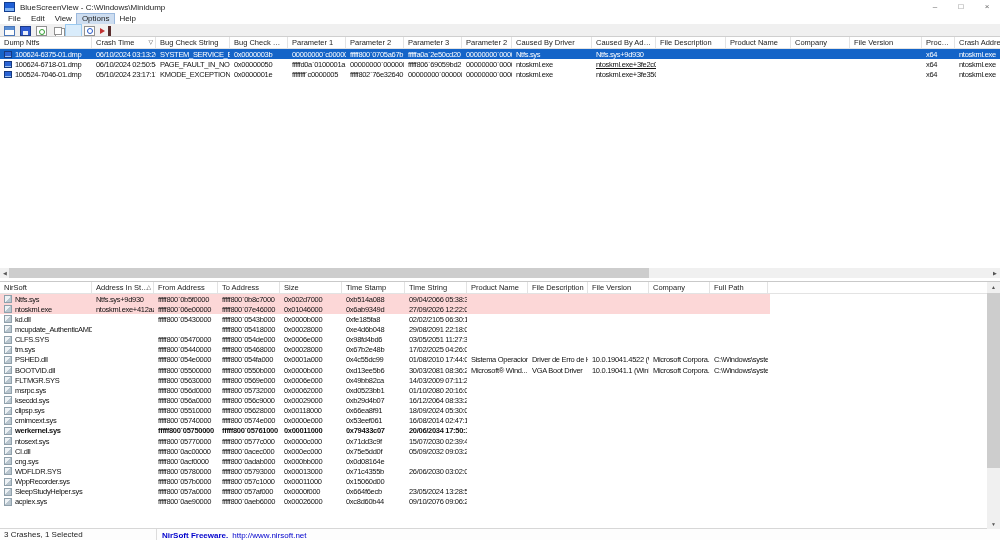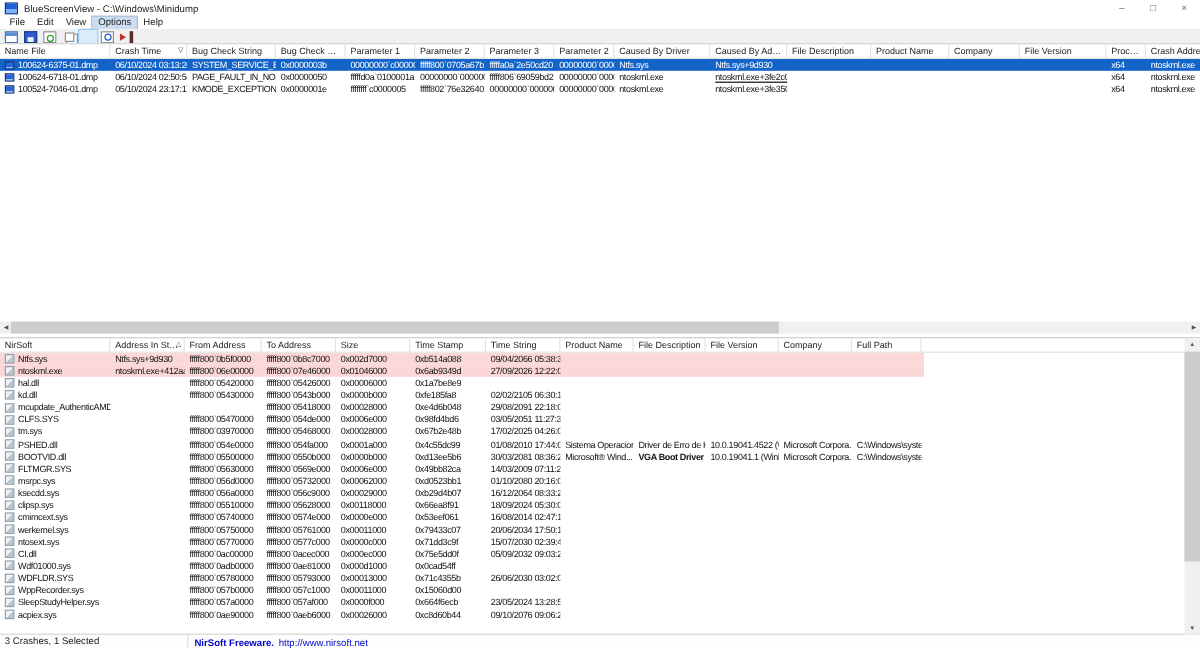--- a/index.html
+++ b/index.html
@@ -121,21 +121,21 @@
     <div class="tb-btn">
       <span class="tbi i-find"></span>
     </div>
     <div class="tb-btn">
       <span class="tbi i-exit"></span>
     </div>
   </div>
 
 <div class="abs lv upper-pane" id="upper-pane">
   <div class="lv-header">
-      <div class="lv-hcell" style="width: 92px; padding-left: 4px;">Name File</div>
+      <div class="lv-hcell" style="width: 92px; padding-left: 4px;">Dump Ntfs</div>
       <div class="lv-hcell" style="width: 64px;">Crash Time<span class="sort-glyph">▽</span></div>
       <div class="lv-hcell" style="width: 74px;">Bug Check String</div>
       <div class="lv-hcell" style="width: 58px;">Bug Check Code</div>
       <div class="lv-hcell" style="width: 58px;">Parameter 1</div>
       <div class="lv-hcell" style="width: 58px;">Parameter 2</div>
       <div class="lv-hcell" style="width: 58px;">Parameter 3</div>
       <div class="lv-hcell" style="width: 50px;">Parameter 2</div>
       <div class="lv-hcell" style="width: 80px;">Caused By Driver</div>
       <div class="lv-hcell" style="width: 64px;">Caused By Address</div>
       <div class="lv-hcell" style="width: 70px;">File Description</div>
@@ -252,34 +252,20 @@
         <div class="lv-cell" style="width: 62px;">0x01046000</div>
         <div class="lv-cell" style="width: 63px;">0x6ab9349d</div>
         <div class="lv-cell" style="width: 62px;">27/09/2026 12:22:05</div>
         <div class="lv-cell" style="width: 61px;"></div>
         <div class="lv-cell" style="width: 60px;"></div>
         <div class="lv-cell" style="width: 61px;"></div>
         <div class="lv-cell" style="width: 61px;"></div>
         <div class="lv-cell" style="width: 58px;"></div>
       </div>
       <div class="lv-row" style="width: 770px;">
-        <div class="lv-cell" style="width: 92px;"><span class="row-icon icon-driver"></span>hal.dll</div>
-        <div class="lv-cell" style="width: 62px;"></div>
-        <div class="lv-cell" style="width: 64px;">fffff800`05420000</div>
-        <div class="lv-cell" style="width: 62px;">fffff800`05426000</div>
-        <div class="lv-cell" style="width: 62px;">0x00006000</div>
-        <div class="lv-cell" style="width: 63px;">0x1a7be8e9</div>
-        <div class="lv-cell" style="width: 62px;"></div>
-        <div class="lv-cell" style="width: 61px;"></div>
-        <div class="lv-cell" style="width: 60px;"></div>
-        <div class="lv-cell" style="width: 61px;"></div>
-        <div class="lv-cell" style="width: 61px;"></div>
-        <div class="lv-cell" style="width: 58px;"></div>
-      </div>
-      <div class="lv-row" style="width: 770px;">
         <div class="lv-cell" style="width: 92px;"><span class="row-icon icon-driver"></span>kd.dll</div>
         <div class="lv-cell" style="width: 62px;"></div>
         <div class="lv-cell" style="width: 64px;">fffff800`05430000</div>
         <div class="lv-cell" style="width: 62px;">fffff800`0543b000</div>
         <div class="lv-cell" style="width: 62px;">0x0000b000</div>
         <div class="lv-cell" style="width: 63px;">0xfe185fa8</div>
         <div class="lv-cell" style="width: 62px;">02/02/2105 06:30:16</div>
         <div class="lv-cell" style="width: 61px;"></div>
         <div class="lv-cell" style="width: 60px;"></div>
         <div class="lv-cell" style="width: 61px;"></div>
@@ -310,21 +296,21 @@
         <div class="lv-cell" style="width: 62px;">03/05/2051 11:27:34</div>
         <div class="lv-cell" style="width: 61px;"></div>
         <div class="lv-cell" style="width: 60px;"></div>
         <div class="lv-cell" style="width: 61px;"></div>
         <div class="lv-cell" style="width: 61px;"></div>
         <div class="lv-cell" style="width: 58px;"></div>
       </div>
       <div class="lv-row" style="width: 770px;">
         <div class="lv-cell" style="width: 92px;"><span class="row-icon icon-driver"></span>tm.sys</div>
         <div class="lv-cell" style="width: 62px;"></div>
-        <div class="lv-cell" style="width: 64px;">fffff800`03970000</div>
+        <div class="lv-cell" style="width: 64px;">fffff800`05440000</div>
         <div class="lv-cell" style="width: 62px;">fffff800`05468000</div>
         <div class="lv-cell" style="width: 62px;">0x00028000</div>
         <div class="lv-cell" style="width: 63px;">0x67b2e48b</div>
         <div class="lv-cell" style="width: 62px;">17/02/2025 04:26:03</div>
         <div class="lv-cell" style="width: 61px;"></div>
         <div class="lv-cell" style="width: 60px;"></div>
         <div class="lv-cell" style="width: 61px;"></div>
         <div class="lv-cell" style="width: 61px;"></div>
         <div class="lv-cell" style="width: 58px;"></div>
       </div>
@@ -344,21 +330,21 @@
       </div>
       <div class="lv-row" style="width: 770px;">
         <div class="lv-cell" style="width: 92px;"><span class="row-icon icon-driver"></span>BOOTVID.dll</div>
         <div class="lv-cell" style="width: 62px;"></div>
         <div class="lv-cell" style="width: 64px;">fffff800`05500000</div>
         <div class="lv-cell" style="width: 62px;">fffff800`0550b000</div>
         <div class="lv-cell" style="width: 62px;">0x0000b000</div>
         <div class="lv-cell" style="width: 63px;">0xd13ee5b6</div>
         <div class="lv-cell" style="width: 62px;">30/03/2081 08:36:22</div>
         <div class="lv-cell" style="width: 61px;">Microsoft® Wind...</div>
-        <div class="lv-cell" style="width: 60px; font-weight: bold;">VGA Boot Driver</div>
+        <div class="lv-cell" style="width: 60px;">VGA Boot Driver</div>
         <div class="lv-cell" style="width: 61px;">10.0.19041.1 (WinB...</div>
         <div class="lv-cell" style="width: 61px;">Microsoft Corpora...</div>
         <div class="lv-cell" style="width: 58px;">C:\Windows\syste...</div>
       </div>
       <div class="lv-row" style="width: 770px;">
         <div class="lv-cell" style="width: 92px;"><span class="row-icon icon-driver"></span>FLTMGR.SYS</div>
         <div class="lv-cell" style="width: 62px;"></div>
         <div class="lv-cell" style="width: 64px;">fffff800`05630000</div>
         <div class="lv-cell" style="width: 62px;">fffff800`0569e000</div>
         <div class="lv-cell" style="width: 62px;">0x0006e000</div>
@@ -419,21 +405,21 @@
         <div class="lv-cell" style="width: 62px;">fffff800`0574e000</div>
         <div class="lv-cell" style="width: 62px;">0x0000e000</div>
         <div class="lv-cell" style="width: 63px;">0x53eef061</div>
         <div class="lv-cell" style="width: 62px;">16/08/2014 02:47:13</div>
         <div class="lv-cell" style="width: 61px;"></div>
         <div class="lv-cell" style="width: 60px;"></div>
         <div class="lv-cell" style="width: 61px;"></div>
         <div class="lv-cell" style="width: 61px;"></div>
         <div class="lv-cell" style="width: 58px;"></div>
       </div>
-      <div class="lv-row" style="width: 770px;">
+      <div class="lv-row" style="width: 770px; font-weight: bold;">
         <div class="lv-cell" style="width: 92px;"><span class="row-icon icon-driver"></span>werkernel.sys</div>
         <div class="lv-cell" style="width: 62px;"></div>
         <div class="lv-cell" style="width: 64px;">fffff800`05750000</div>
         <div class="lv-cell" style="width: 62px;">fffff800`05761000</div>
         <div class="lv-cell" style="width: 62px;">0x00011000</div>
         <div class="lv-cell" style="width: 63px;">0x79433c07</div>
         <div class="lv-cell" style="width: 62px;">20/06/2034 17:50:15</div>
         <div class="lv-cell" style="width: 61px;"></div>
         <div class="lv-cell" style="width: 60px;"></div>
         <div class="lv-cell" style="width: 61px;"></div>
@@ -462,26 +448,26 @@
         <div class="lv-cell" style="width: 62px;">0x000ec000</div>
         <div class="lv-cell" style="width: 63px;">0x75e5dd0f</div>
         <div class="lv-cell" style="width: 62px;">05/09/2032 09:03:27</div>
         <div class="lv-cell" style="width: 61px;"></div>
         <div class="lv-cell" style="width: 60px;"></div>
         <div class="lv-cell" style="width: 61px;"></div>
         <div class="lv-cell" style="width: 61px;"></div>
         <div class="lv-cell" style="width: 58px;"></div>
       </div>
       <div class="lv-row" style="width: 770px;">
-        <div class="lv-cell" style="width: 92px;"><span class="row-icon icon-driver"></span>Wdf01000.sys</div>
-        <div class="lv-cell" style="width: 62px;"></div>
-        <div class="lv-cell" style="width: 64px;">fffff800`0adb0000</div>
-        <div class="lv-cell" style="width: 62px;">fffff800`0ae81000</div>
-        <div class="lv-cell" style="width: 62px;">0x000d1000</div>
-        <div class="lv-cell" style="width: 63px;">0x0cad54ff</div>
+        <div class="lv-cell" style="width: 92px;"><span class="row-icon icon-driver"></span>cng.sys</div>
+        <div class="lv-cell" style="width: 62px;"></div>
+        <div class="lv-cell" style="width: 64px;">fffff800`0acf0000</div>
+        <div class="lv-cell" style="width: 62px;">fffff800`0adab000</div>
+        <div class="lv-cell" style="width: 62px;">0x000bb000</div>
+        <div class="lv-cell" style="width: 63px;">0x0d08164e</div>
         <div class="lv-cell" style="width: 62px;"></div>
         <div class="lv-cell" style="width: 61px;"></div>
         <div class="lv-cell" style="width: 60px;"></div>
         <div class="lv-cell" style="width: 61px;"></div>
         <div class="lv-cell" style="width: 61px;"></div>
         <div class="lv-cell" style="width: 58px;"></div>
       </div>
       <div class="lv-row" style="width: 770px;">
         <div class="lv-cell" style="width: 92px;"><span class="row-icon icon-driver"></span>WDFLDR.SYS</div>
         <div class="lv-cell" style="width: 62px;"></div>

